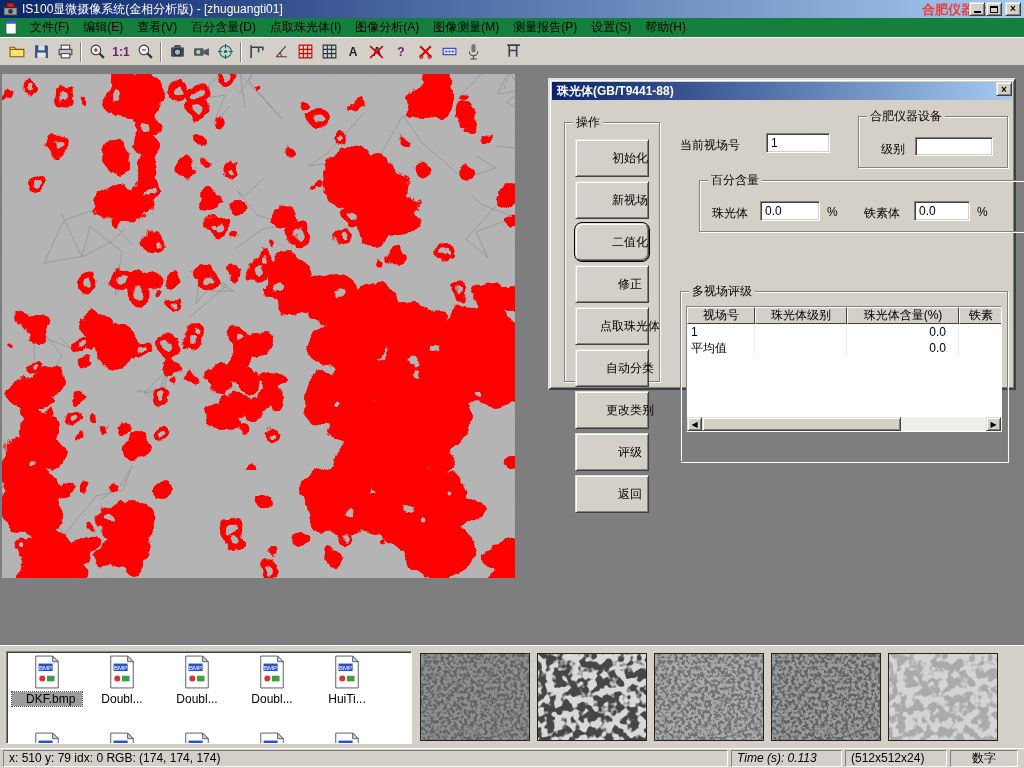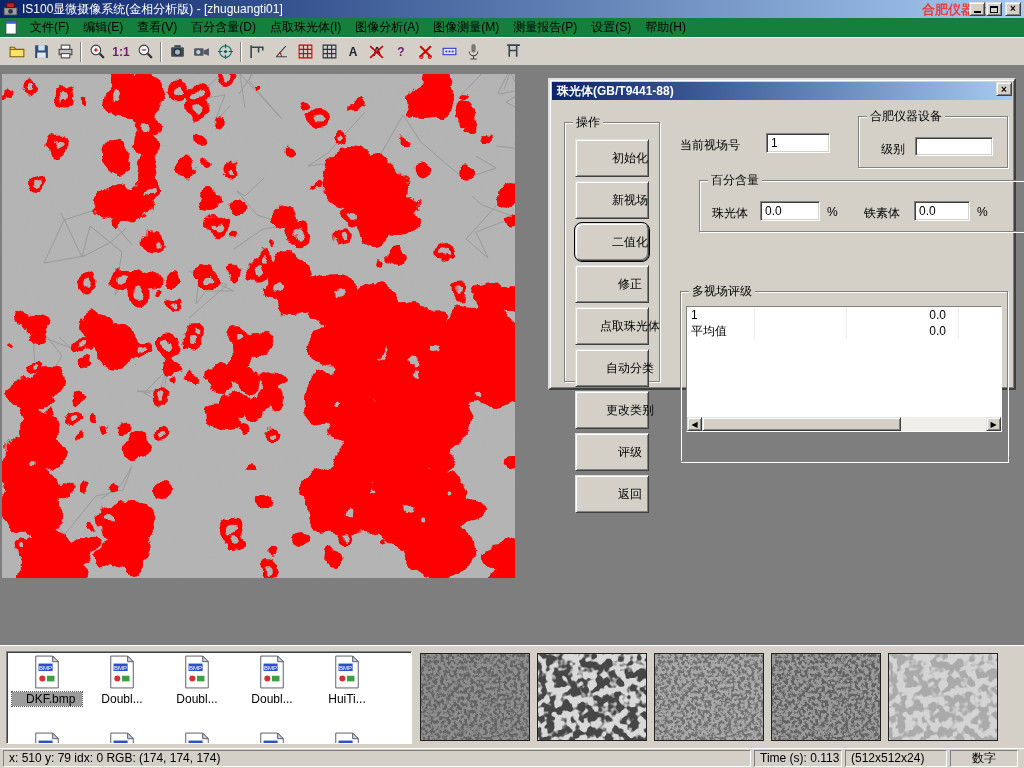--- a/index.html
+++ b/index.html
@@ -108,21 +108,21 @@
   .fitem2 { position:absolute; top:80px; width:72px; text-align:center; }
   .fitem2 svg { width:30px; height:34px; }
   .thumb { position:absolute; top:7px; width:110px; height:88px; border:1px solid #222; background:#999; }
 
   
   .statusbar { position:absolute; left:0; top:748px; width:1024px; height:20px; background:#d4d0c8;
                border-top:1px solid #fff; display:flex; align-items:center; padding:0 3px; }
   .sp { border:1px solid; border-color:#808080 #fff #fff #808080; height:17px; line-height:15px;
         padding:0 5px; white-space:nowrap; overflow:hidden; margin-right:3px; }
   .sp1 { flex:1; }
-  .sp2 { width:88px; } .sp3 { width:102px; } .sp4 { width:68px; text-align:center; }
+  .sp2 { width:111px;font-style:italic; } .sp3 { width:102px; } .sp4 { width:68px; text-align:center; }
 </style>
 </head>
 <body>
 
 <div class="titlebar">
   <svg class="title-icon" viewBox="0 0 16 16">
     <rect x="1" y="6" width="14" height="8" fill="#9aa0a8" stroke="#333"></rect>
     <circle cx="8" cy="10" r="2.5" fill="#333"></circle>
     <rect x="4" y="1" width="8" height="5" fill="#c62222" stroke="#5a0c0c"></rect>
   </svg>
@@ -752,20 +752,26 @@
       <input class="edit inp-pearl" value="0.0" style="">
       <span class="lbl pct1">%</span>
       <span class="lbl lbl-ferr">铁素体</span>
       <input class="edit inp-ferr" value="0.0" style="">
       <span class="lbl pct2">%</span>
     </div>
 
     <div class="group g-multi">
       <span class="glabel">多视场评级</span>
       <div class="grid">
+        <div class="grid-head">
+          <div class="gh c1">视场号</div>
+          <div class="gh c2">珠光体级别</div>
+          <div class="gh c3">珠光体含量(%)</div>
+          <div class="gh c4">铁素</div>
+        </div>
         <div class="grow">
           <div class="gc c1">1</div>
           <div class="gc c2"></div>
           <div class="gc c3 num">0.0</div>
           <div class="gc c4"></div>
         </div>
         <div class="grow">
           <div class="gc c1">平均值</div>
           <div class="gc c2"></div>
           <div class="gc c3 num">0.0</div>

